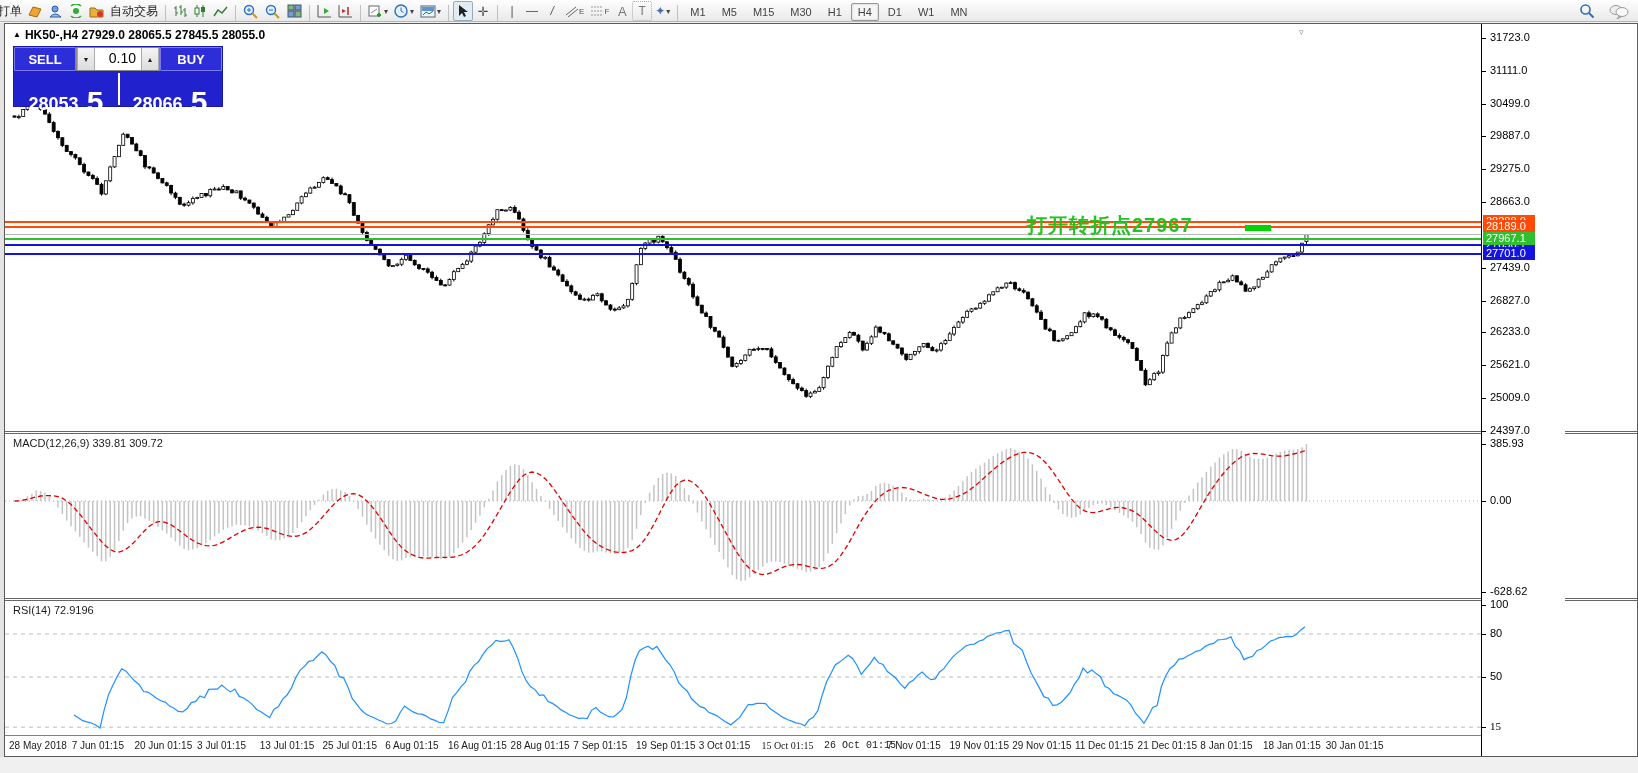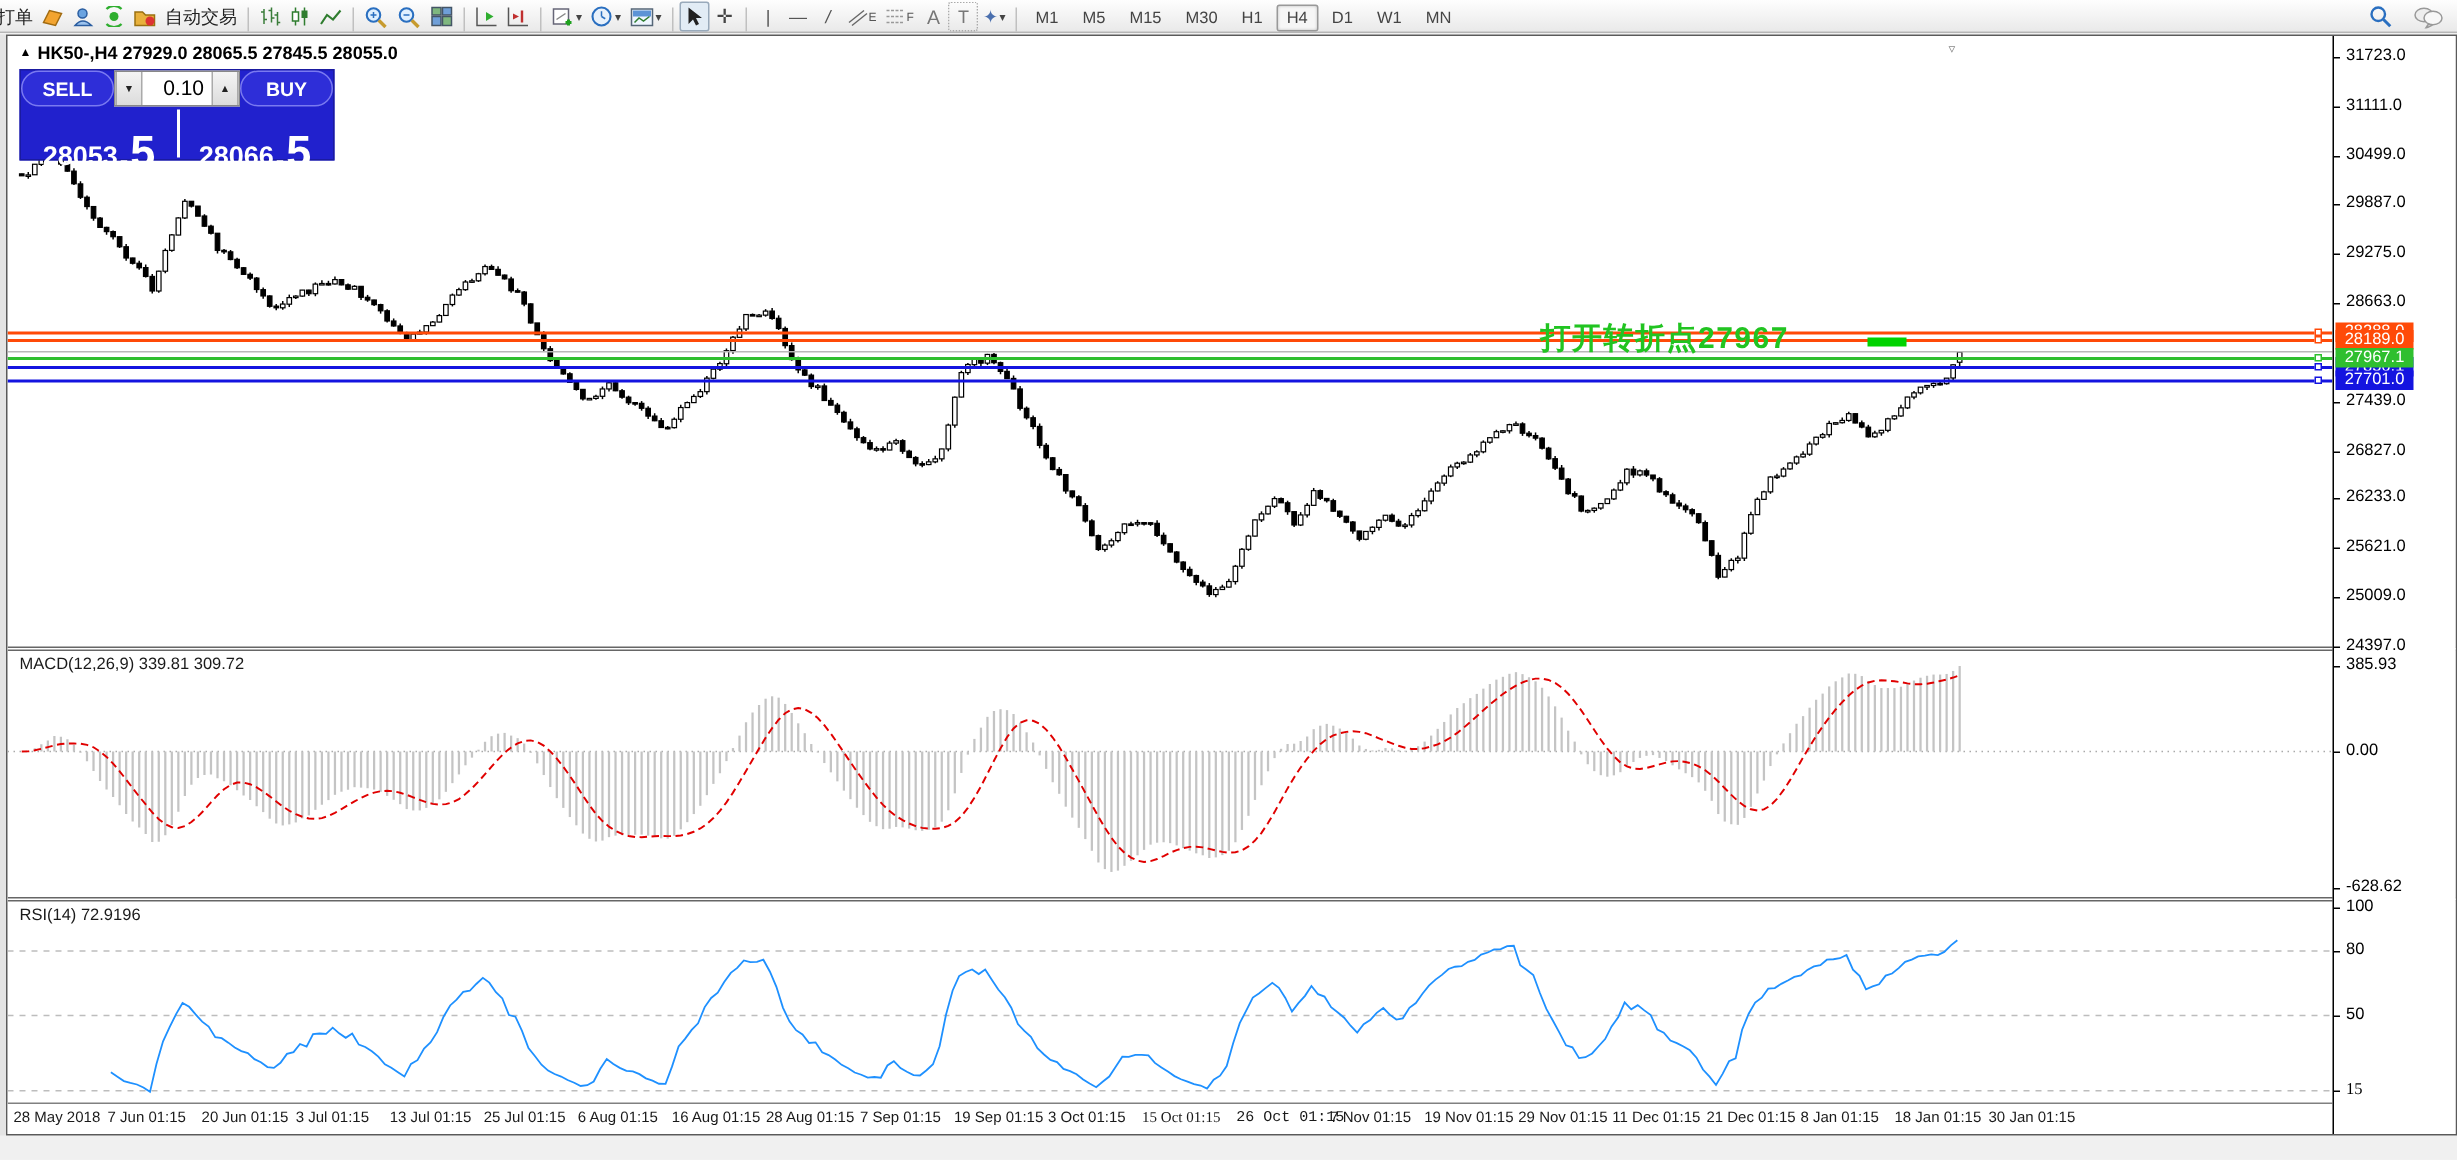--- a/index.html
+++ b/index.html
@@ -30,35 +30,35 @@
   #chart-title { position:absolute; left:8px; top:4px; z-index:6; font-size:12px; font-weight:700; color:#000; }
   #chart-title .tri { font-size:8px; vertical-align:2px; margin-right:4px; }
   #shift-marker { position:absolute; left:1294px; top:3px; color:#888; font-size:9px; z-index:5; }
 
   
   #trade-panel { position:absolute; left:8px; top:22px; width:210px; height:61px;
                  background:#2121cd; z-index:7; border:1px solid #1a1aa0; }
   #tp-row1 { display:flex; height:24px; }
   .tp-btn { width:62px; height:24px; background:#2e2ed8; border:1px solid #7a7af0;
             color:#fff; font-size:13px; font-weight:600; display:flex; align-items:center;
-            justify-content:center; border-radius:12px; }
+            justify-content:center; border-radius:1px; }
   #vol-group { flex:1; display:flex; background:#fff; border:1px solid #888; }
   .vol-btn { width:18px; background:linear-gradient(#f4f4f4,#dcdcdc); border-left:1px solid #aaa;
              border-right:1px solid #aaa; color:#222; font-size:7px; display:flex;
              align-items:center; justify-content:center; }
   #vol-value { flex:1; font-size:14px; color:#000; text-align:right; padding:2px 5px 0 0; }
   #tp-row2 { display:flex; height:48px; position:relative; }
   .tp-price { width:105px; color:#fff; display:flex; align-items:flex-end; justify-content:center; padding-bottom:2px; }
   .p-main { font-size:18px; font-weight:700; line-height:26px; }
   .p-frac { font-size:30px; font-weight:700; line-height:30px; }
   #tp-div { position:absolute; left:104px; top:2px; width:2px; height:32px; background:#fff; }
 
   
-  #axis { position:absolute; left:1550px; top:0; width:84px; height:734px;
-          border-left:1px solid #000; background:#fff; z-index:4;text-align:center; }
+  #axis { position:absolute; left:1476px; top:0; width:84px; height:734px;
+          border-left:1px solid #000; background:#fff; z-index:4; }
   .ytick { position:absolute; left:8px; font-size:11px; color:#000; height:13px; line-height:13px; }
   .ymark { position:absolute; left:0; width:4px; height:1px; background:#000; }
   .level-label { position:absolute; left:1px; min-width:52px; padding:0 3px; height:13px;
                  line-height:13px; font-size:11px; color:#fff; }
 
   
   .level-line { position:absolute; left:0; width:1550px; z-index:2; }
   .handle { position:absolute; left:1538px; width:5px; height:5px; background:#fff; z-index:3; }
 
   #annotation { position:absolute; left:1022px; top:188px; z-index:5; font-size:20px;

